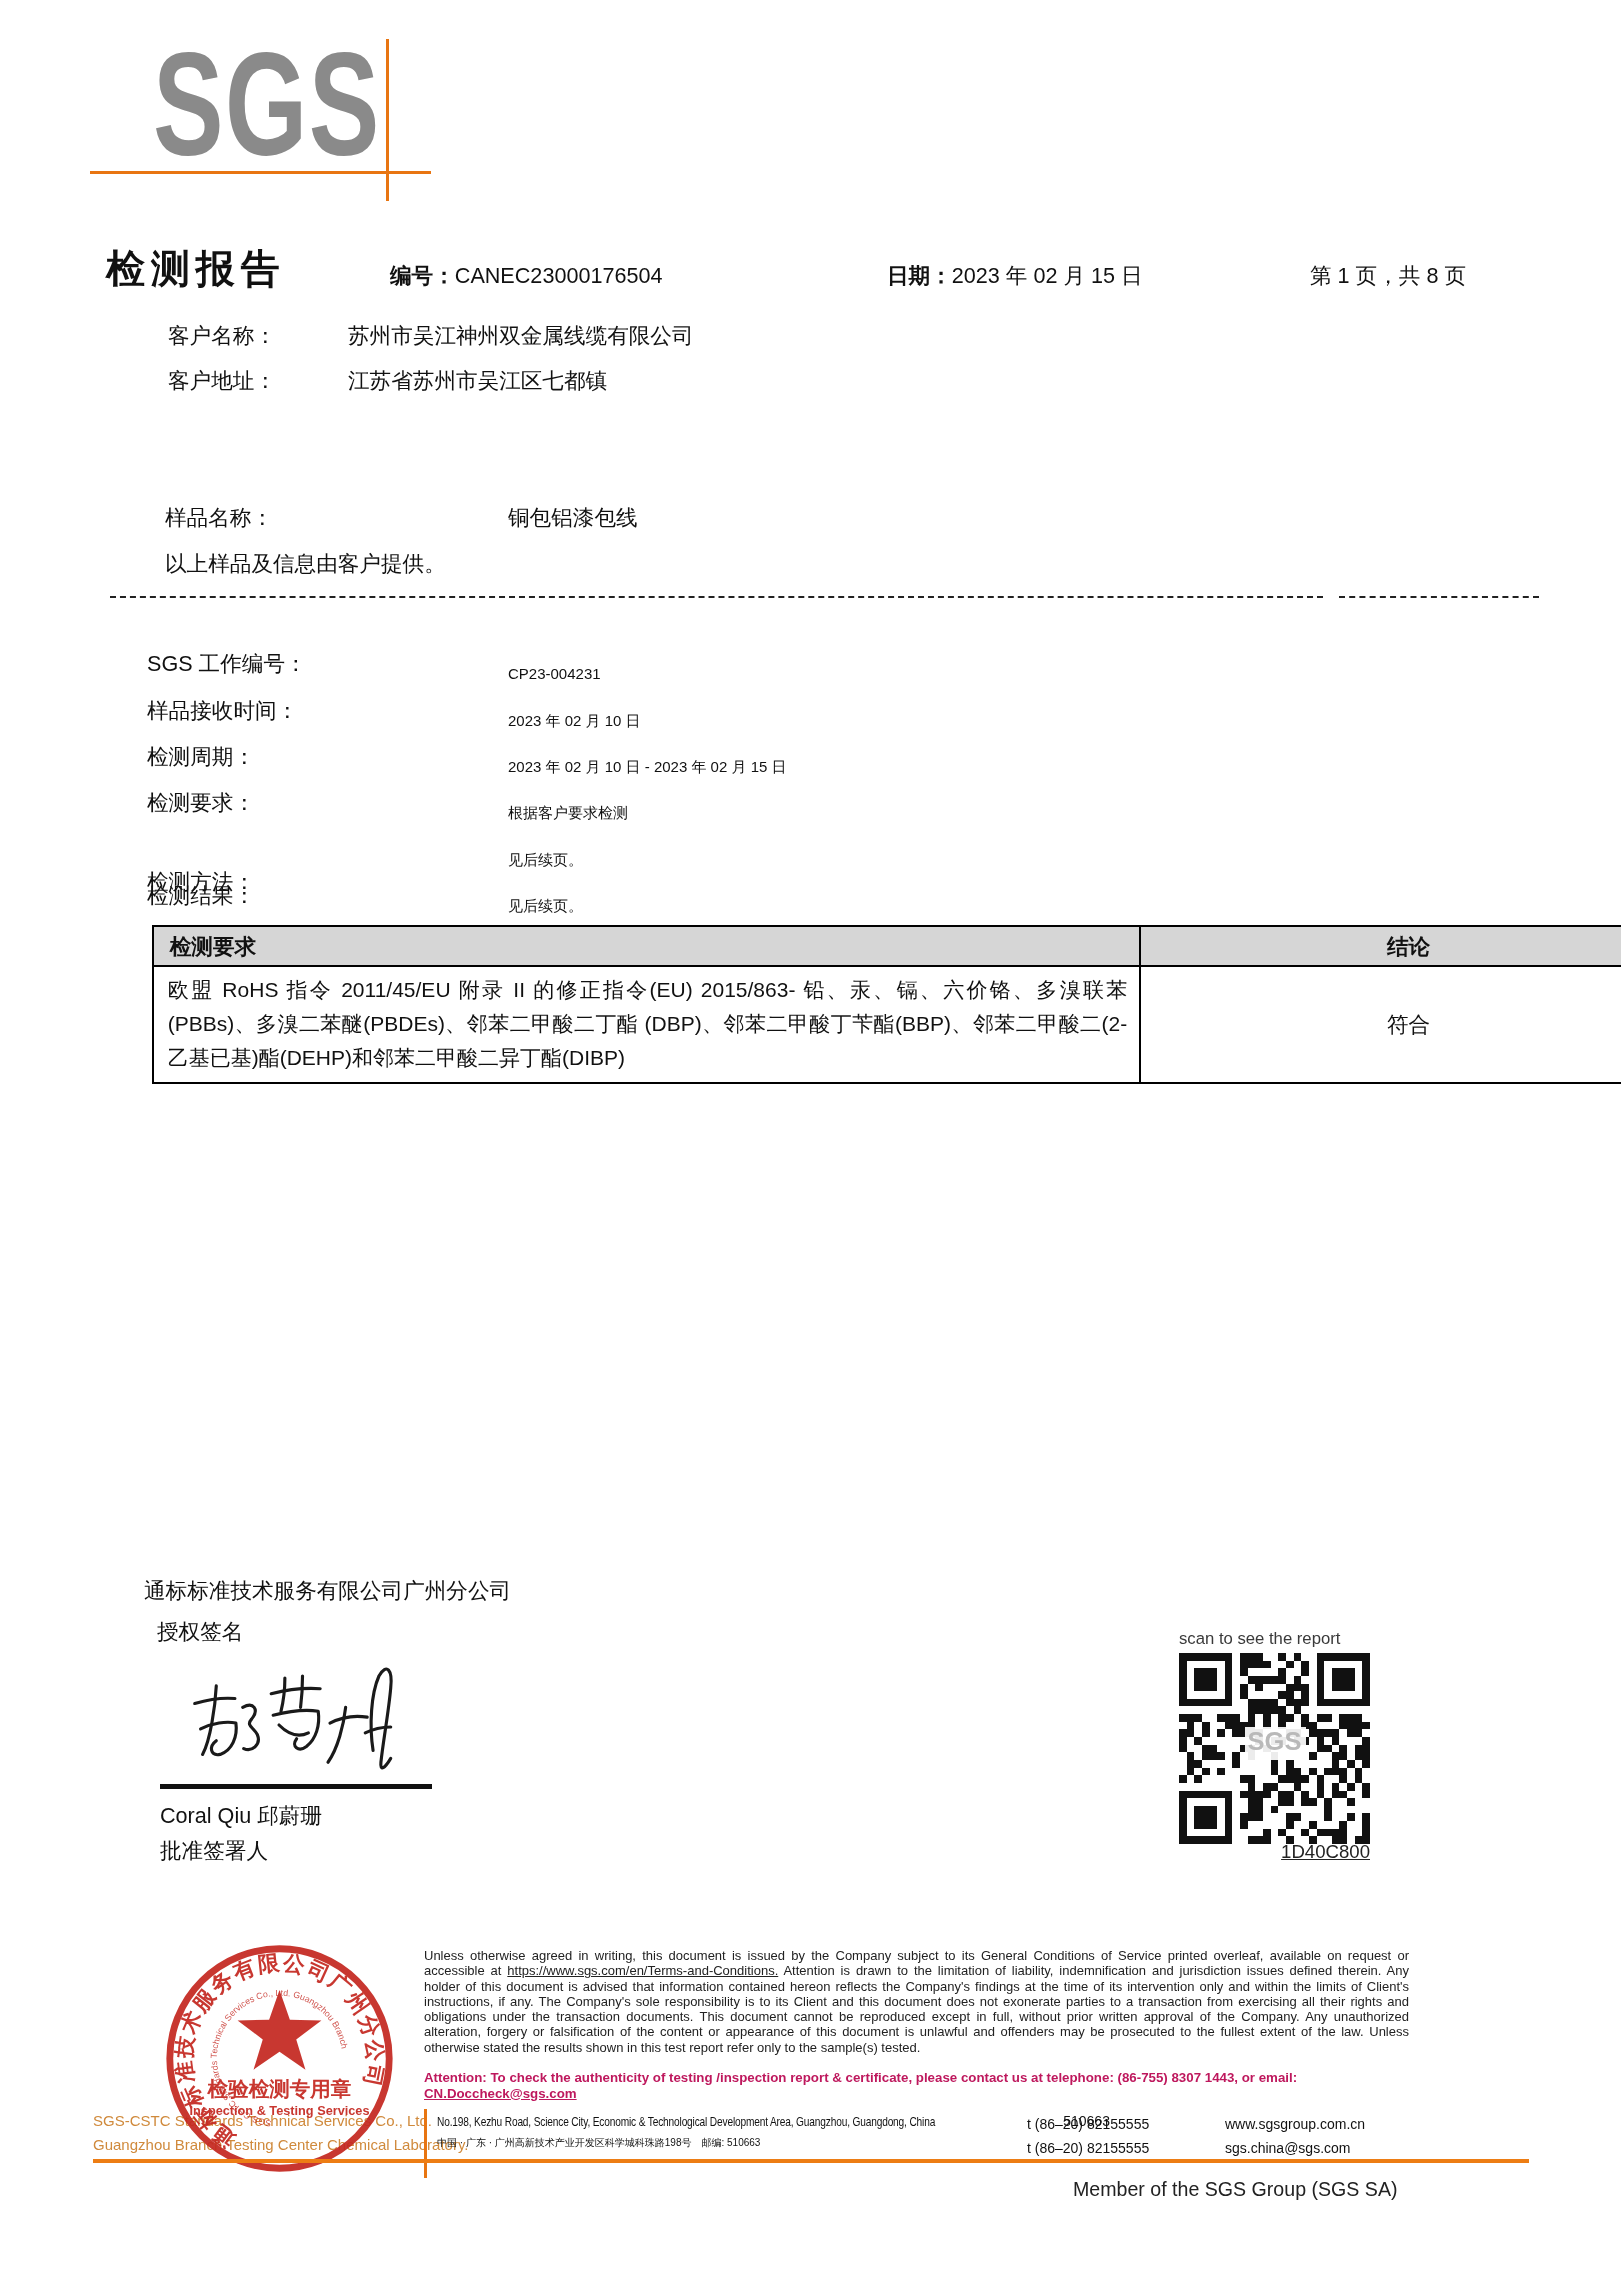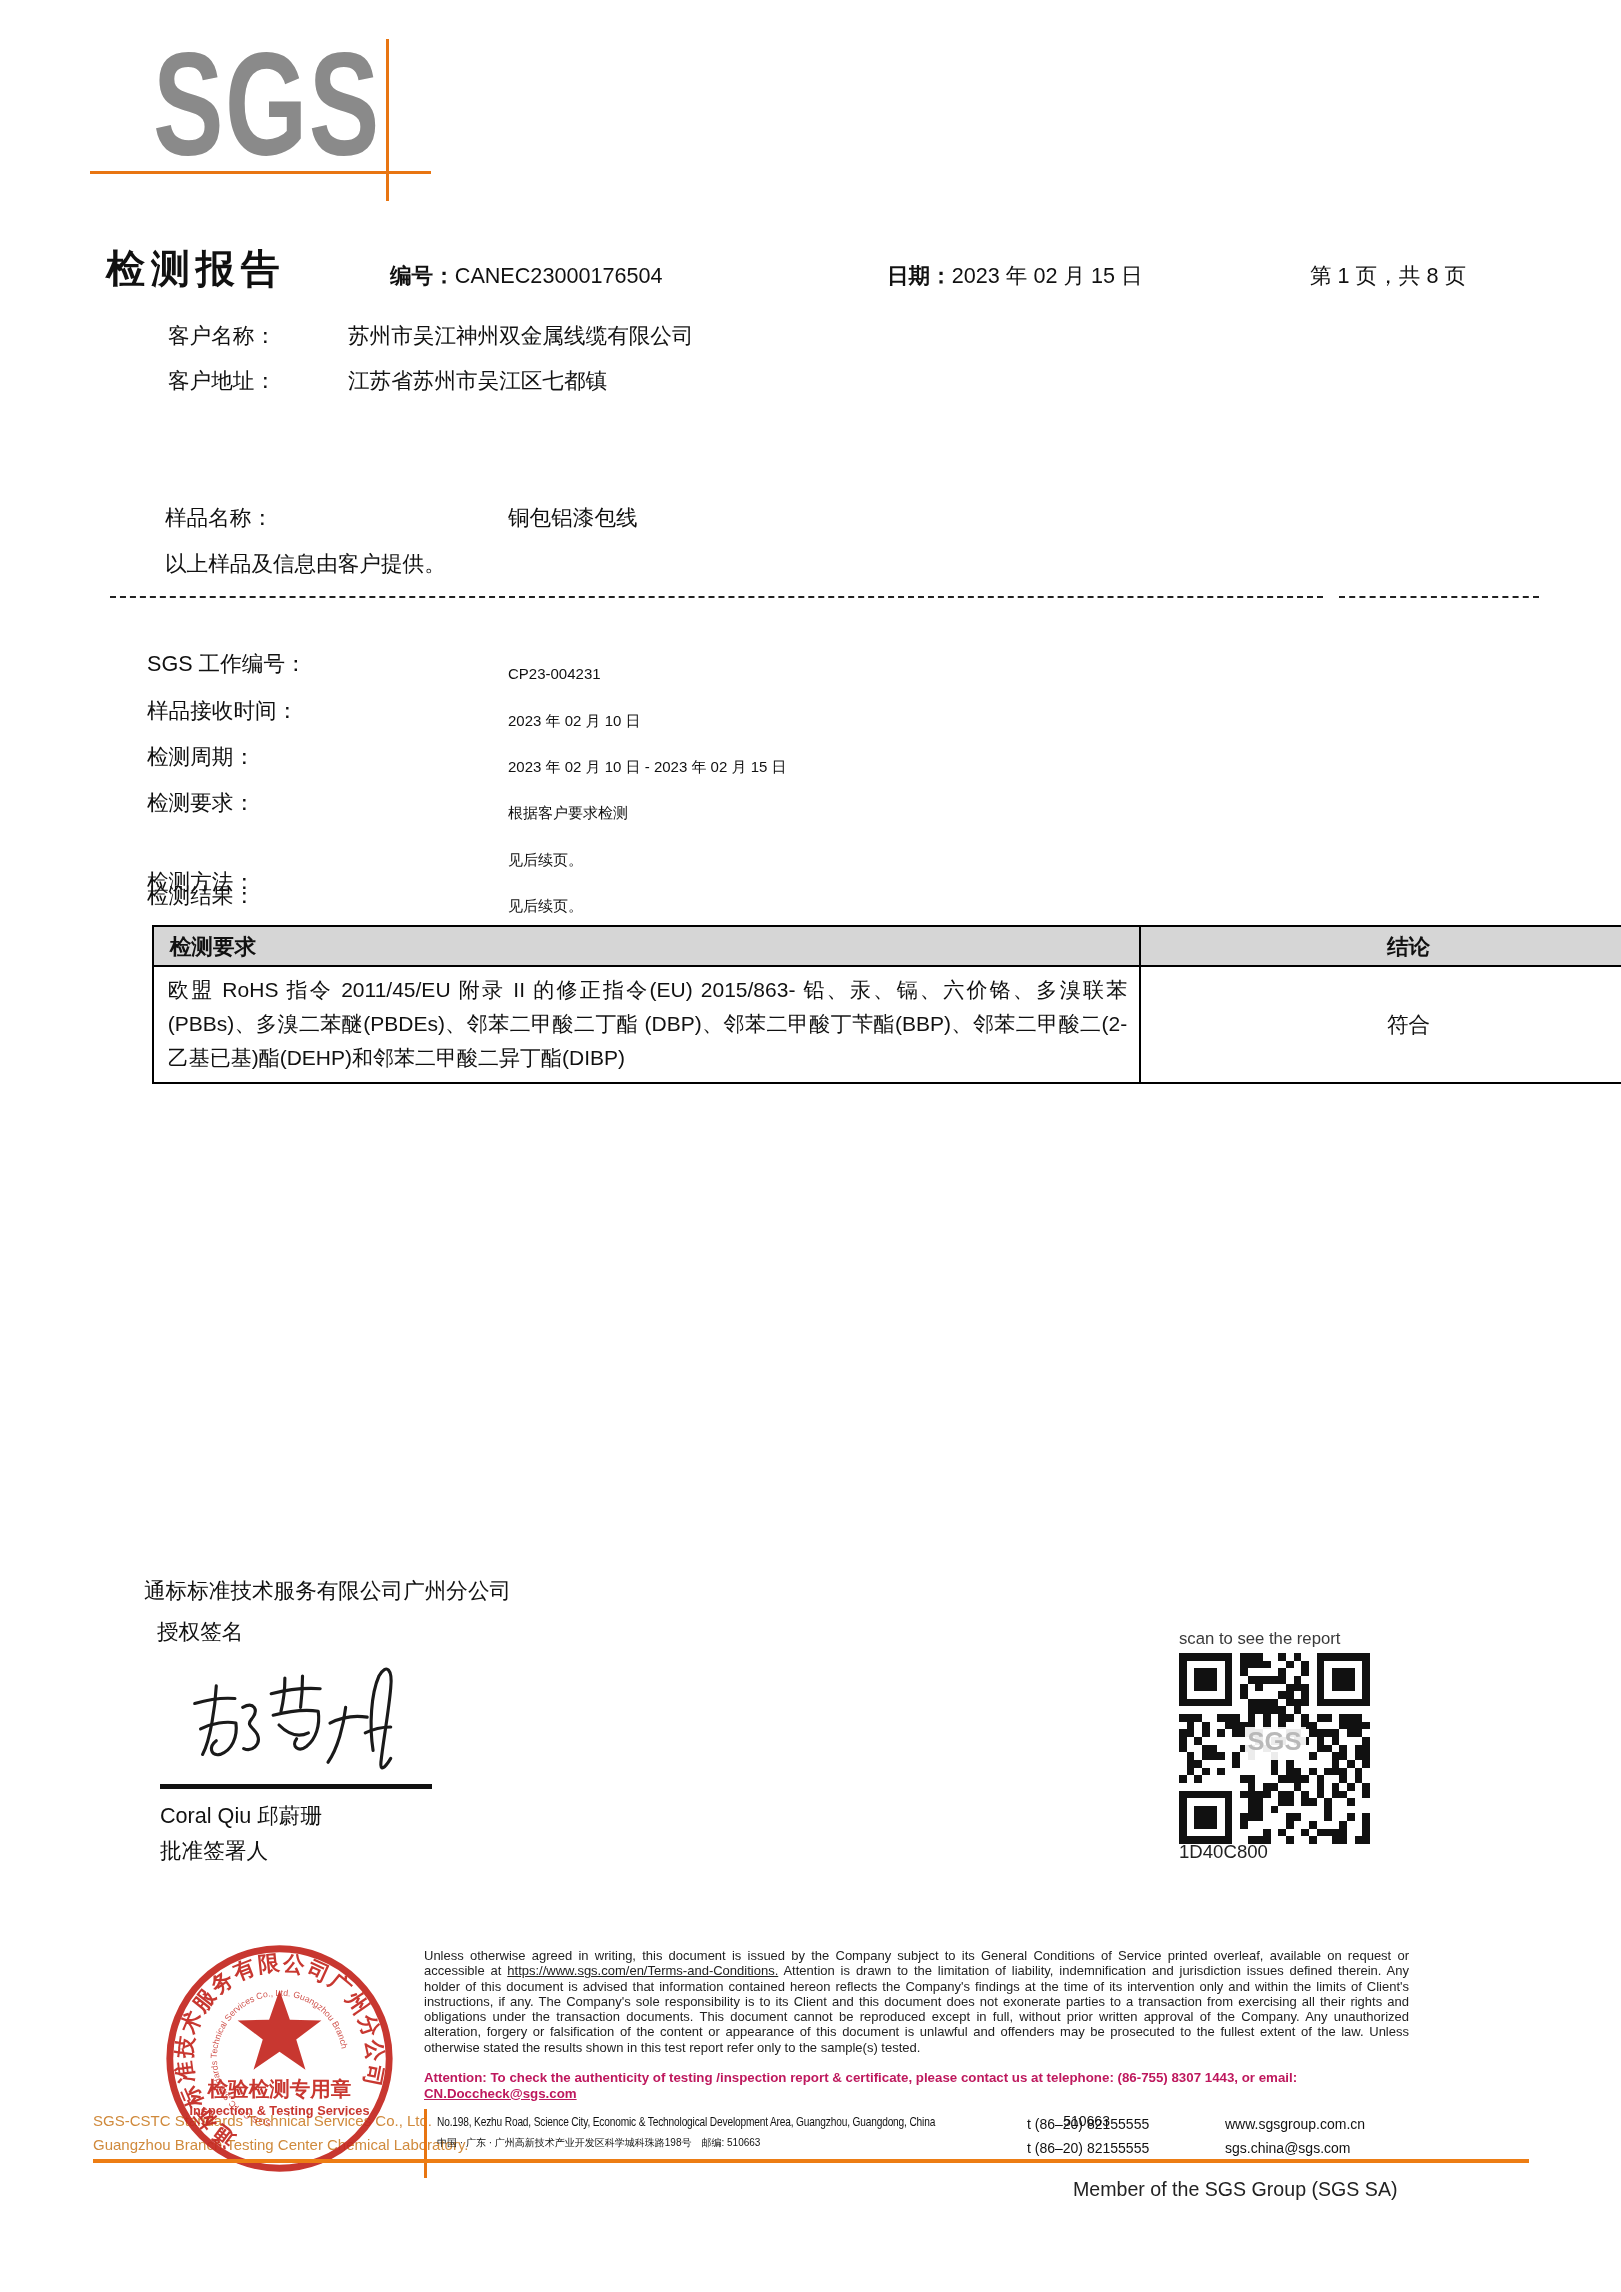--- a/index.html
+++ b/index.html
@@ -49,21 +49,21 @@
   .sign-line{position:absolute;left:160px;top:1784px;width:272px;height:4.9px;background:#111;}
   .signer-name{position:absolute;left:160px;top:1801px;font-size:21.6px;}
   .signer-role{position:absolute;left:160px;top:1836px;font-size:21.6px;}
 
   
   .qr-caption{position:absolute;left:1179px;top:1629px;width:193px;font-size:16.7px;color:#3a3a3a;}
   .qr-box{position:absolute;left:1179px;top:1653px;width:191px;height:191px;background:#fff;}
   .qr-center-label{position:absolute;left:1179px;top:1727px;width:191px;text-align:center;
      font-size:25.5px;font-weight:bold;color:#b9b9b9;background:transparent;pointer-events:none;}
   .qr-center-bg{position:absolute;left:1245px;top:1727px;width:61px;height:33px;background:#fff;opacity:.92;}
-  .qr-text{position:absolute;left:1179px;top:1841px;width:191px;text-align:left;font-size:18.6px;color:#222;}
+  .qr-text{position:absolute;left:1179px;top:1841px;width:191px;text-align:right;font-size:18.6px;color:#222;text-decoration:underline;}
 
   
   .stamp-orange-line{position:absolute;left:93px;font-size:15px;color:#d08a3c;white-space:nowrap;}
   .ol1{top:2112px;} .ol2{top:2136px;}
   .stamp-svg{position:absolute;left:160px;top:1939px;}
 
   .legal{position:absolute;left:424px;top:1948px;width:985px;font-size:13px;line-height:15.3px;
     text-align:justify;color:#222;}
   .legal .lnk{text-decoration:underline;}
   .attention{position:absolute;left:424px;top:2070px;width:995px;font-size:13.3px;line-height:15.7px;

